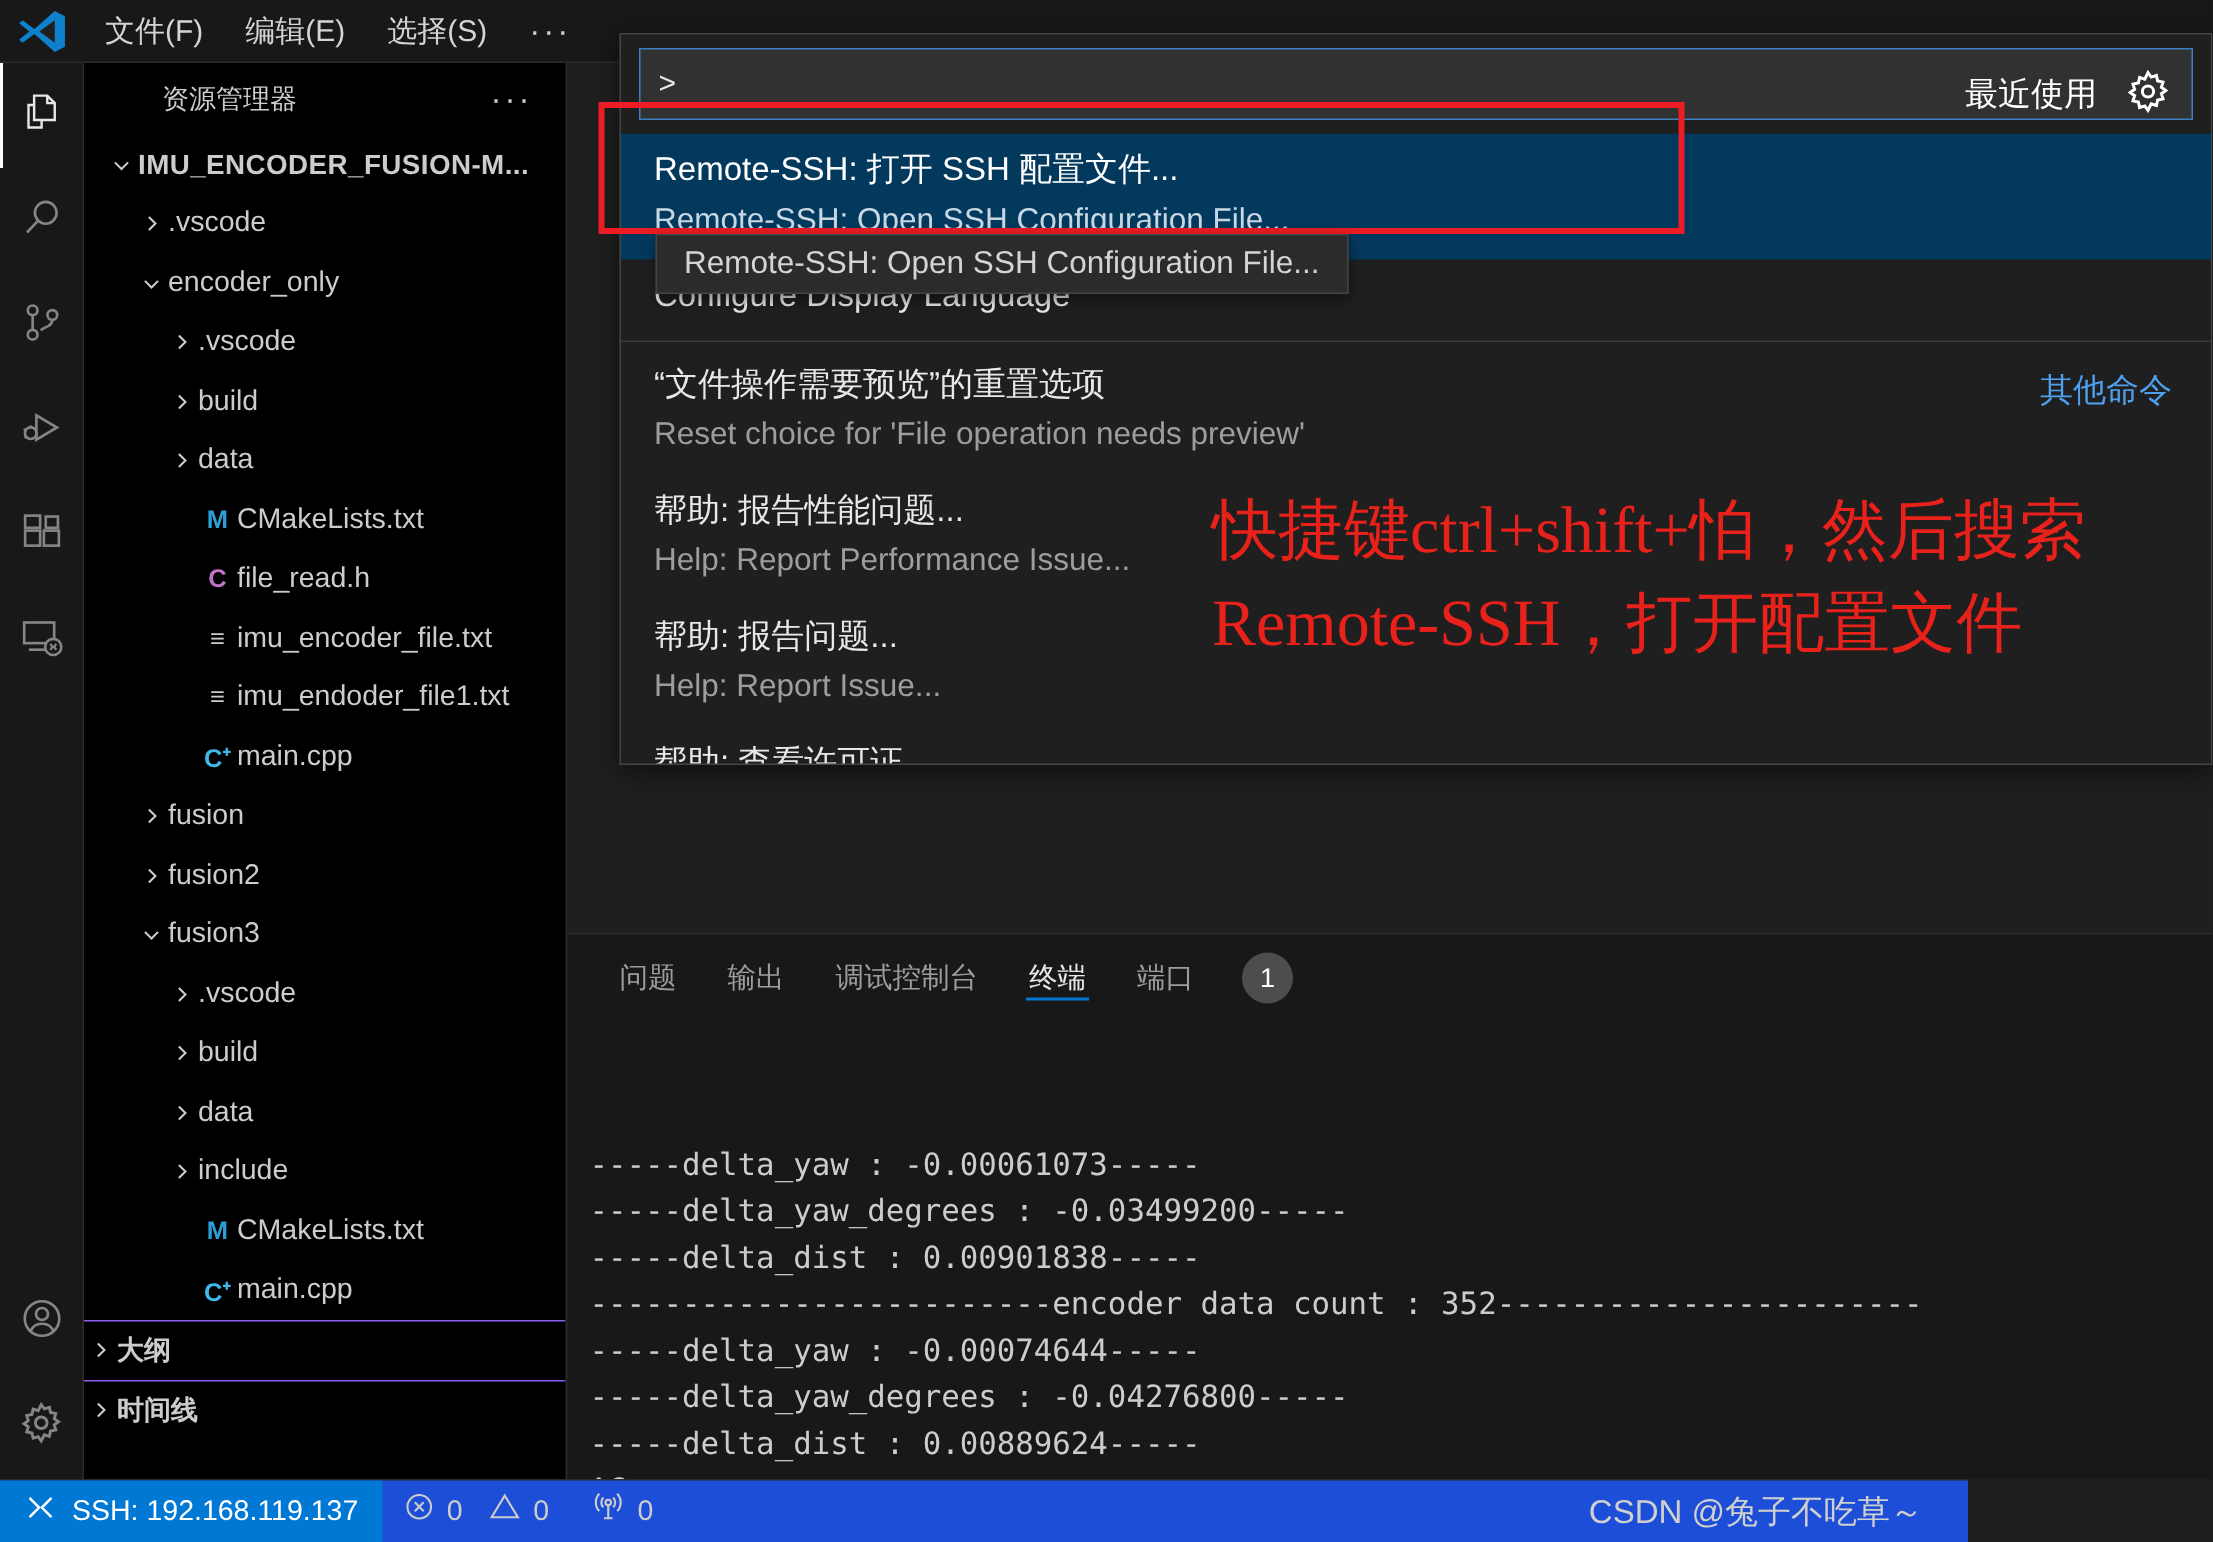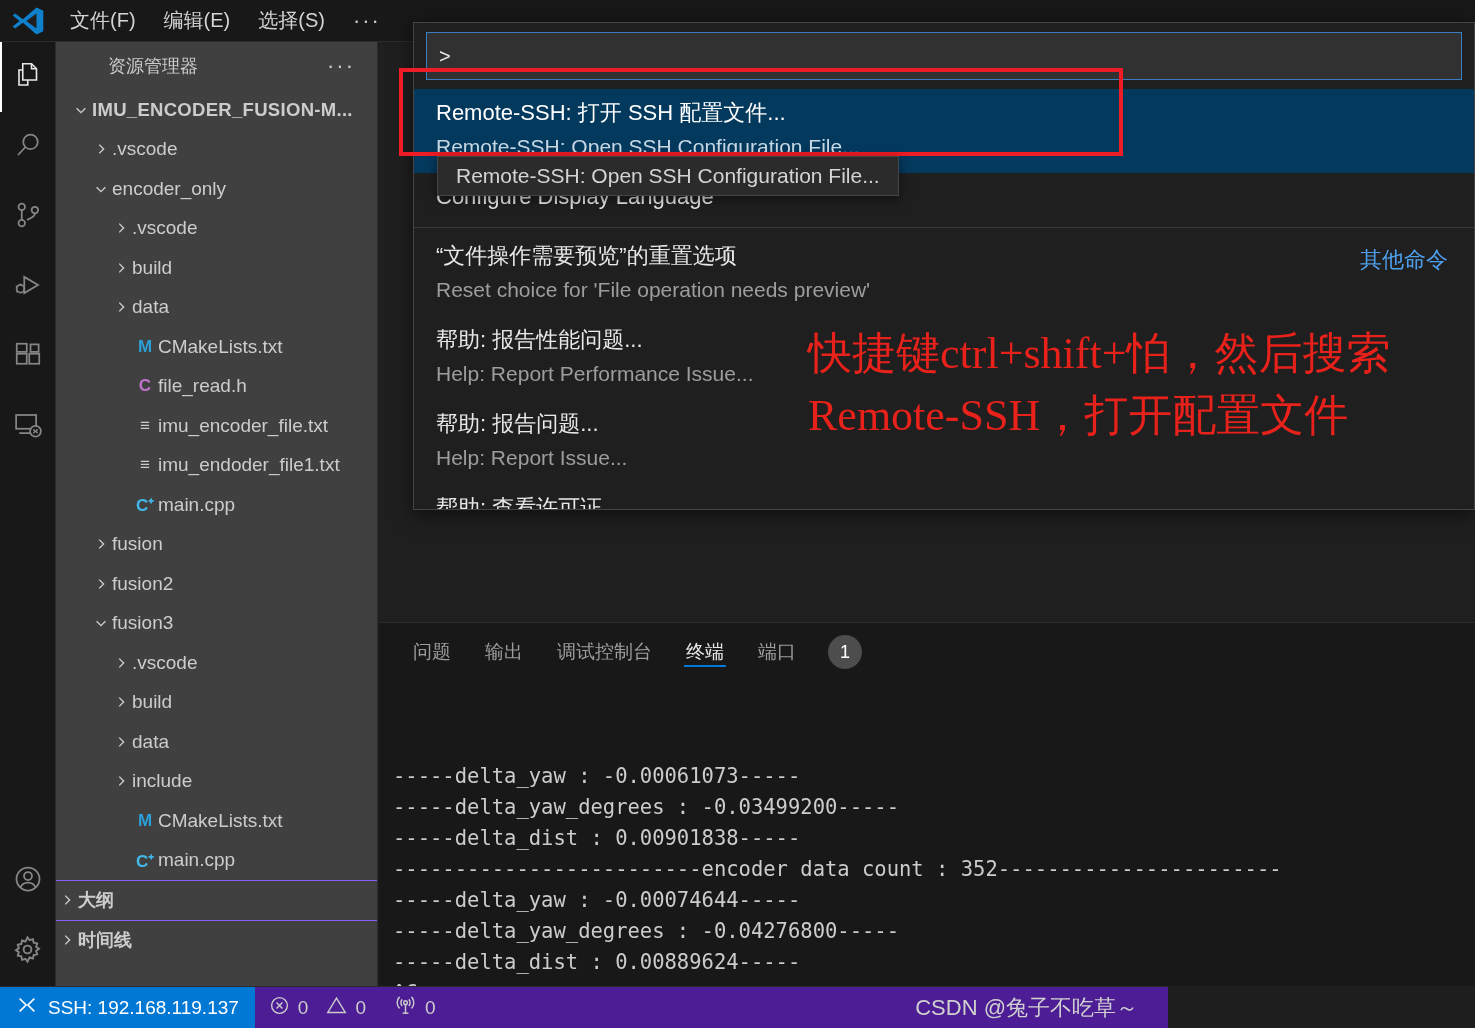--- a/index.html
+++ b/index.html
@@ -32,21 +32,21 @@
     border-right:1px solid #2b2b2b;
   }
   .act-icon { width:56px; height:70px; display:flex; align-items:center; justify-content:center;
     opacity:.72; cursor:pointer; }
   .act-icon.active { opacity:1; border-left:2px solid #ffffff; }
   .act-spacer { flex:1; }
 
   
   .sidebar {
     position:absolute; left:56px; top:42px; width:322px; bottom:42px;
-    background:#404040; border-right:1px solid #2b2b2b; overflow:hidden;
+    background:#000000; border-right:1px solid #2b2b2b; overflow:hidden;
   }
   .sb-head {
     height:48px; display:flex; align-items:center; justify-content:space-between;
     padding:0 22px 0 52px; color:#cccccc; font-size:18px;
   }
   .sb-head .dots { color:#cccccc; font-size:22px; letter-spacing:2px; }
   .tree { font-size:19px; color:#cccccc; }
   .row { height:39.5px; display:flex; align-items:center; cursor:pointer; white-space:nowrap; }
   .chev { width:22px; display:inline-flex; justify-content:center; align-items:center;
     color:#cccccc; flex:none; }
@@ -112,22 +112,22 @@
     font-size:21px; padding:7px 18px; box-shadow:0 3px 10px rgba(0,0,0,.5);
   }
   .annotation {
     position:absolute; left:808px; top:323px; z-index:65;
     color:#e8211b; font-family:"Liberation Serif", serif; font-size:44px;
     line-height:62px; font-weight:500; white-space:pre-line;
   }
 
   
   .statusbar {
-    position:absolute; left:0; bottom:0; width:1168px; height:42px;
-    background:#4c1d95; display:flex; align-items:center;
+    position:absolute; left:0; bottom:0; width:1312px; height:42px;
+    background:#1d4ed8; display:flex; align-items:center;
     color:#cccccc; font-size:19px; border-top:1px solid #2b2b2b;
   }
   .sb-remote { background:#0078d4; color:#ffffff; height:42px; display:flex; align-items:center;
     gap:10px; padding:0 16px; cursor:pointer; }
   .sb-item { display:flex; align-items:center; gap:8px; padding:0 14px; height:42px; cursor:pointer; }
   .sb-right { margin-left:auto; padding-right:30px; color:#d0d0d0; font-size:22px; }
 </style>
 </head>
 <body>
 
@@ -438,20 +438,29 @@
           <div class="sub">Help: Report Performance Issue...</div>
         </div>
         <div class="qo-row">
           <div class="label">帮助: 报告问题...</div>
           <div class="sub">Help: Report Issue...</div>
         </div>
         <div class="qo-row">
           <div class="label">帮助: 查看许可证</div>
         </div>
       </div>
+    <div class="qo-right">
+      <span class="qo-grouplabel">最近使用</span>
+      <span>
+        <svg width="32" height="32" viewBox="0 0 24 24" fill="none" stroke="#ffffff" stroke-width="1.5">
+          <circle cx="12" cy="12" r="2.8"></circle>
+          <path d="M12 2.6l1.6 2.2 2.6-.8.6 2.7 2.7.6-.8 2.6 2.2 1.6-2.2 1.6.8 2.6-2.7.6-.6 2.7-2.6-.8L12 21.4l-1.6-2.2-2.6.8-.6-2.7-2.7-.6.8-2.6L3.1 12.5l2.2-1.6-.8-2.6 2.7-.6.6-2.7 2.6.8z"></path>
+        </svg>
+      </span>
+    </div>
   <div class="qo-otherlabel" style="position: absolute; right: 26px; top: 222px;">其他命令</div>
     </div>
 
   <div class="redbox"></div>
 
   <div class="tooltip">Remote-SSH: Open SSH Configuration File...</div>
 
   <div class="annotation">快捷键ctrl+shift+怕，然后搜索
 Remote-SSH，打开配置文件</div>
 

